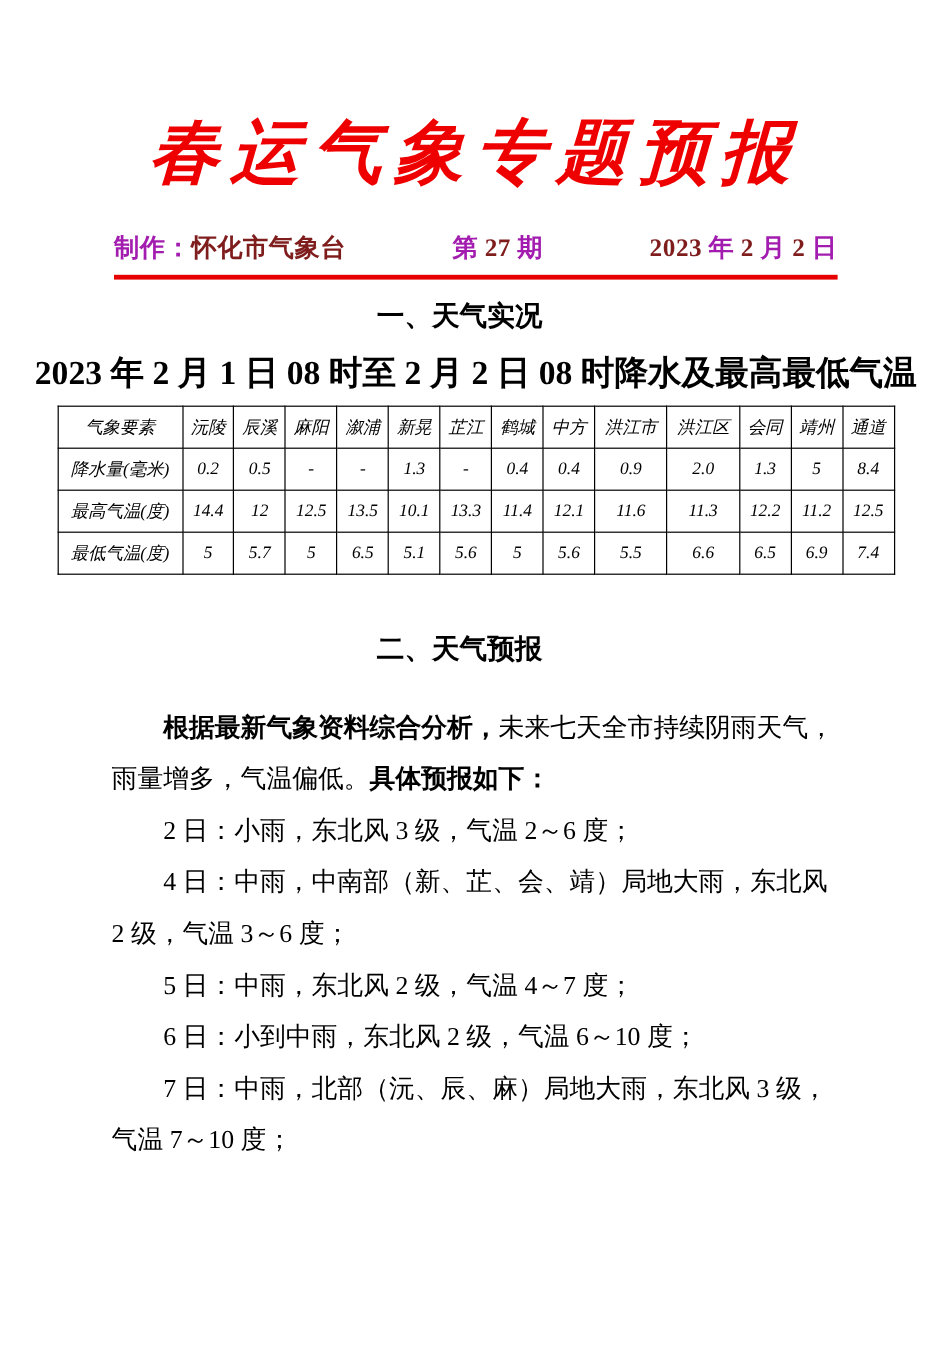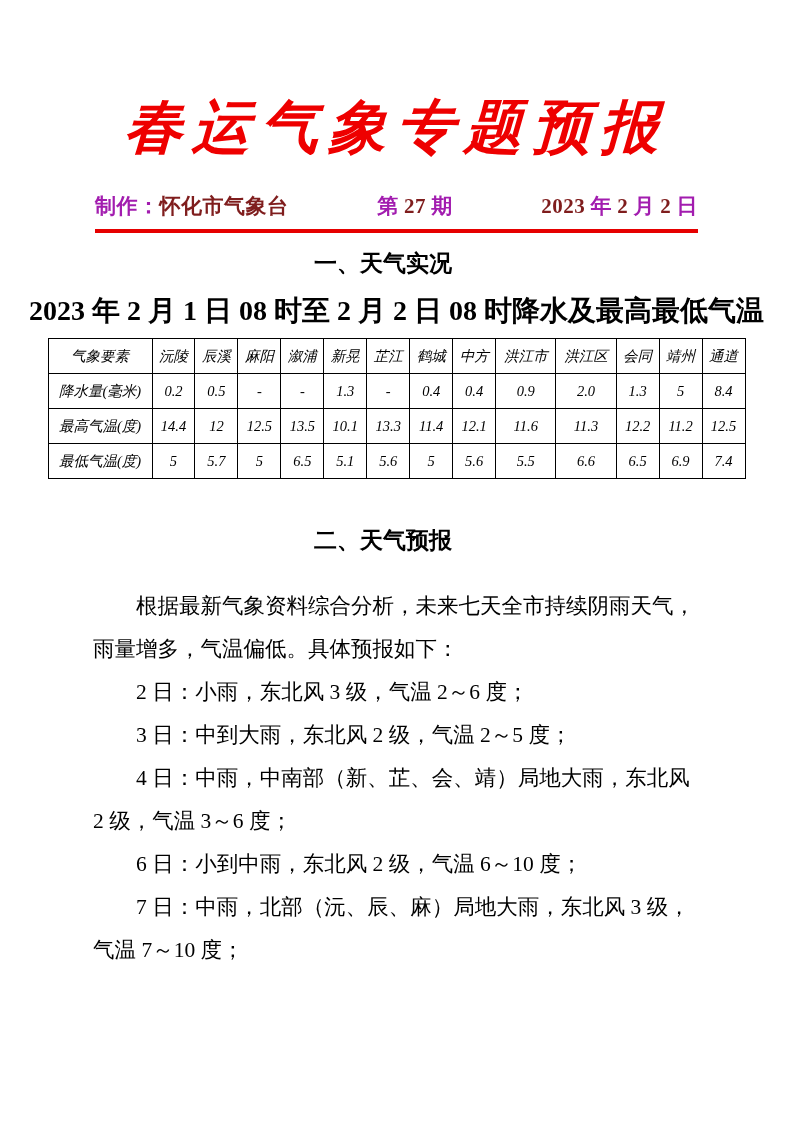--- a/index.html
+++ b/index.html
@@ -76,21 +76,21 @@
   }
   table.weather th:first-child, table.weather td:first-child { width:104px; }
 
   
   .body-text {
     margin:29px 93px 0 93px;
     font-size:21.5px;
     line-height:43px;
   }
   .body-text p { text-indent:2em; }
-  .body-text .seg-bold { font-weight:normal; }
+  .body-text .seg-bold { font-weight:bold; }
 </style>
 </head>
 <body>
 
 <div class="page">
 
   <div class="doc-title">春运气象专题预报</div>
 
   <div class="meta-row">
     <div class="meta-item">
@@ -185,20 +185,20 @@
         </tr>
       </tbody>
   </table>
 
   <div class="section-heading" style="margin-top:46px;">二、天气预报</div>
 
   <div class="body-text">
     <p id="intro-paragraph"><span class="seg-bold">根据最新气象资料综合分析，</span><span class="seg-regular">未来七天全市持续阴雨天气，雨量增多，气温偏低。</span><span class="seg-bold">具体预报如下：</span></p>
     <div id="forecast-lines">
         <p>2 日：小雨，东北风 3 级，气温 2～6 度；</p>
-        <p>3 日：中到大雨，东北风 2 级，气温 2～5 度；</p>
         <p>4 日：中雨，中南部（新、芷、会、靖）局地大雨，东北风 2 级，气温 3～6 度；</p>
+        <p>5 日：中雨，东北风 2 级，气温 4～7 度；</p>
         <p>6 日：小到中雨，东北风 2 级，气温 6～10 度；</p>
         <p>7 日：中雨，北部（沅、辰、麻）局地大雨，东北风 3 级，气温 7～10 度；</p>
       </div>
   </div>
 
 </div>
 
 </body></html>

